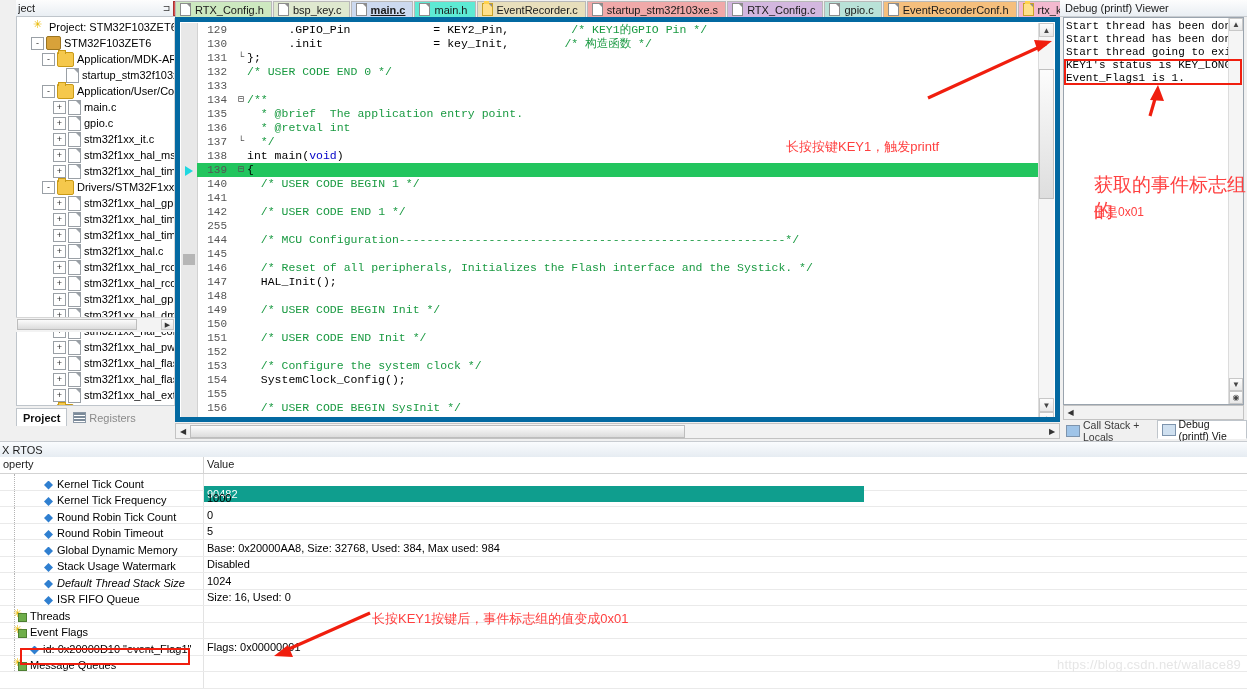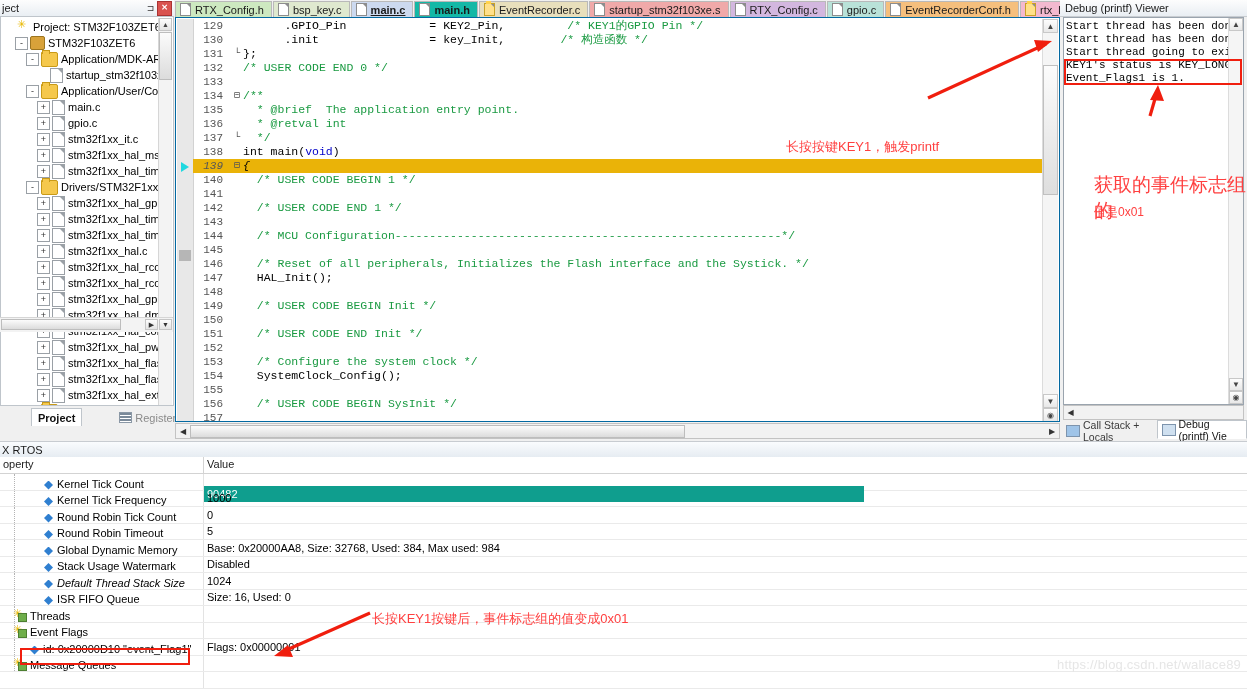--- a/index.html
+++ b/index.html
@@ -6,21 +6,21 @@
   body{
     width:1247px;height:690px;overflow:hidden;
     background:#f0f0f0;
     font-family:"Liberation Sans",sans-serif;
     font-size:11px;color:#000;
     position:relative;
   }
   .abs{position:absolute;}
 
   
-  #project-panel{left:0;top:0;width:174px;height:332px;background:#f0f0f0;}
+  #project-panel{left:16px;top:0;width:174px;height:332px;background:#f0f0f0;}
   .panel-caption{
     height:16px;background:linear-gradient(#fdfdfd,#e9eef3);
     border-bottom:1px solid #c8ccd1;
     display:flex;align-items:center;padding:0 2px;
     font-size:11px;color:#1a1a1a;
   }
   .panel-caption .cap-title{flex:1;overflow:hidden;white-space:nowrap;}
   .cap-btn{width:13px;height:13px;display:flex;align-items:center;justify-content:center;
            font-size:9px;line-height:1;color:#333;}
   .cap-btn.close{background:#d9534f;color:#fff;border:1px solid #a33;font-weight:bold;font-size:8px;}
@@ -47,50 +47,50 @@
   #tree-vscroll .arr{height:13px;background:linear-gradient(#fdfdfd,#e4e4e4);border:1px solid #c5c5c5;box-sizing:border-box;
       display:flex;align-items:center;justify-content:center;font-size:7px;color:#444;}
   #tree-vscroll .thumb{position:absolute;top:14px;left:0;width:13px;height:48px;background:linear-gradient(#fbfbfb,#dcdcdc);border:1px solid #bdbdbd;box-sizing:border-box;}
   #tree-hscroll{position:absolute;left:0;bottom:0;width:173px;height:14px;background:#f3f3f3;border-top:1px solid #d6d6d6;}
   #tree-hscroll .hthumb{position:absolute;left:1px;top:1px;width:120px;height:11px;background:linear-gradient(#fbfbfb,#dcdcdc);border:1px solid #bdbdbd;box-sizing:border-box;}
   #tree-hscroll .harr{position:absolute;top:1px;width:13px;height:11px;background:linear-gradient(#fdfdfd,#e4e4e4);border:1px solid #c5c5c5;box-sizing:border-box;
       display:flex;align-items:center;justify-content:center;font-size:7px;color:#333;}
 
   
   #project-tabs{position:absolute;left:0;top:408px;width:174px;height:18px;display:flex;align-items:flex-end;}
-  .ptab{height:17px;padding:0 6px;display:flex;align-items:center;font-size:11px;background:#f0f0f0;margin-left:31px;}
+  .ptab{height:17px;padding:0 6px;display:flex;align-items:center;font-size:11px;background:#f0f0f0;}
   .ptab.active{background:#fff;border:1px solid #bfc5cb;border-bottom:none;font-weight:bold;color:#111;}
   .ptab .regic{width:11px;height:9px;margin-right:3px;background:repeating-linear-gradient(#7b8a99 0 2px,#fff 2px 3px);border:1px solid #8b98a6;}
   .ptab.dim{color:#8a8a8a;}
 
   
   #editor{left:175px;top:0;width:885px;height:440px;background:#f0f0f0;}
   #tabbar{position:absolute;left:0;top:0;width:979px;height:17px;background:#f0f0f0;display:flex;align-items:flex-end;}
   .etab{height:16px;display:flex;align-items:center;padding:0 7px 0 4px;margin-right:1px;
         font-size:11px;color:#1a1a1a;border:1px solid #b9b9b9;border-bottom:none;
         box-sizing:border-box;white-space:nowrap;}
   .etab .ti{width:9px;height:11px;margin-right:4px;background:#fff;border:1px solid #8d8d8d;position:relative;flex:none;}
   .etab .ti:after{content:"";position:absolute;right:0;top:0;border-left:3px solid transparent;border-top:3px solid #8d8d8d;}
   .etab .ti.rec{background:#ffe08a;border-color:#c9a227;}
   .etab .ti.rec:before{content:"";position:absolute;left:1px;top:-3px;width:5px;height:3px;background:#ffd24d;}
   .etab.sel{font-weight:bold;}
   .etab.sel .lbl{text-decoration:underline;}
   #tabbar .tb-right{margin-left:auto;display:flex;align-items:center;height:16px;padding-right:2px;}
   #tabbar .tb-right div{width:14px;text-align:center;font-size:10px;color:#222;}
 
   #codearea{position:absolute;left:0;top:17px;width:885px;height:405px;
-            background:#fff;border:1px solid #0369a1;box-sizing:border-box;overflow:hidden;}
+            background:#fff;border:5px solid #0369a1;box-sizing:border-box;overflow:hidden;}
   #gutter-mark{position:absolute;left:1px;top:1px;width:16px;height:403px;background:#e8e8e8;border-right:1px solid #d2d2d2;}
   #codelines{position:absolute;left:17px;top:1px;right:17px;bottom:0;font-family:"Liberation Mono","DejaVu Sans Mono",monospace;font-size:11.5px;}
   .cl{height:14px;line-height:14px;white-space:pre;display:flex;}
   .cl .ln{width:30px;text-align:right;color:#555;flex:none;padding-right:8px;
           font-family:"Liberation Mono",monospace;font-size:11px;}
   .cl .fold{width:12px;flex:none;color:#555;font-size:10px;text-align:center;}
   .cl .txt{flex:1;}
-  .cl.cur{background:#eab308;font-style:italic;}
+  .cl.cur{background:#22c55e;}
   .cmt{color:#1a9a42;}
   .kw{color:#0000c8;}
   .plain{color:#000;}
   #bp-arrow{position:absolute;left:2px;top:142px;width:12px;height:12px;}
   #bp-arrow:before{content:"";position:absolute;left:2px;top:1px;border-left:8px solid #1fd8e0;
       border-top:5px solid transparent;border-bottom:5px solid transparent;}
   #gmark1{position:absolute;left:2px;top:231px;width:12px;height:11px;background:#b6b6b6;}
   #code-vscroll{position:absolute;right:1px;top:1px;width:15px;height:403px;background:#f5f5f5;border-left:1px solid #dcdcdc;}
   #code-vscroll .arr{height:14px;display:flex;align-items:center;justify-content:center;font-size:8px;color:#444;
       background:linear-gradient(#fdfdfd,#e8e8e8);border:1px solid #c8c8c8;box-sizing:border-box;}
@@ -311,21 +311,21 @@
         <span class="lbl">RTX_Config.h</span>
       </div>
       <div class="etab" style="background: rgb(223, 233, 207);">
         <span class="ti"></span>
         <span class="lbl">bsp_key.c</span>
       </div>
       <div class="etab sel" style="background: rgb(204, 217, 239);">
         <span class="ti"></span>
         <span class="lbl">main.c</span>
       </div>
-      <div class="etab" style="background: #14b8a6; font-weight: bold;">
+      <div class="etab" style="background: #5eead4;">
         <span class="ti"></span>
         <span class="lbl">main.h</span>
       </div>
       <div class="etab" style="background: rgb(232, 223, 188);">
         <span class="ti rec"></span>
         <span class="lbl">EventRecorder.c</span>
       </div>
       <div class="etab" style="background: rgb(240, 169, 169);">
         <span class="ti"></span>
         <span class="lbl">startup_stm32f103xe.s</span>
@@ -365,21 +365,21 @@
         <div class="cl"><span class="ln">133</span><span class="fold"></span><span class="txt"><span class="plain"></span></span></div>
         <div class="cl"><span class="ln">134</span><span class="fold">⊟</span><span class="txt"><span class="cmt">/**</span></span></div>
         <div class="cl"><span class="ln">135</span><span class="fold"></span><span class="txt"><span class="cmt">  * @brief  The application entry point.</span></span></div>
         <div class="cl"><span class="ln">136</span><span class="fold"></span><span class="txt"><span class="cmt">  * @retval int</span></span></div>
         <div class="cl"><span class="ln">137</span><span class="fold">└</span><span class="txt"><span class="cmt">  */</span></span></div>
         <div class="cl"><span class="ln">138</span><span class="fold"></span><span class="txt"><span class="plain">int main(</span><span class="kw">void</span><span class="plain">)</span></span></div>
         <div class="cl cur"><span class="ln">139</span><span class="fold">⊟</span><span class="txt"><span class="plain">{</span></span></div>
         <div class="cl"><span class="ln">140</span><span class="fold"></span><span class="txt"><span class="plain">  </span><span class="cmt">/* USER CODE BEGIN 1 */</span></span></div>
         <div class="cl"><span class="ln">141</span><span class="fold"></span><span class="txt"><span class="plain"></span></span></div>
         <div class="cl"><span class="ln">142</span><span class="fold"></span><span class="txt"><span class="plain">  </span><span class="cmt">/* USER CODE END 1 */</span></span></div>
-        <div class="cl"><span class="ln">143</span><span class="fold"></span><span class="txt"><span class="plain"></span></span></div>
+        <div class="cl"><span class="ln">255</span><span class="fold"></span><span class="txt"><span class="plain"></span></span></div>
         <div class="cl"><span class="ln">144</span><span class="fold"></span><span class="txt"><span class="plain">  </span><span class="cmt">/* MCU Configuration--------------------------------------------------------*/</span></span></div>
         <div class="cl"><span class="ln">145</span><span class="fold"></span><span class="txt"><span class="plain"></span></span></div>
         <div class="cl"><span class="ln">146</span><span class="fold"></span><span class="txt"><span class="plain">  </span><span class="cmt">/* Reset of all peripherals, Initializes the Flash interface and the Systick. */</span></span></div>
         <div class="cl"><span class="ln">147</span><span class="fold"></span><span class="txt"><span class="plain">  HAL_Init();</span></span></div>
         <div class="cl"><span class="ln">148</span><span class="fold"></span><span class="txt"><span class="plain"></span></span></div>
         <div class="cl"><span class="ln">149</span><span class="fold"></span><span class="txt"><span class="plain">  </span><span class="cmt">/* USER CODE BEGIN Init */</span></span></div>
         <div class="cl"><span class="ln">150</span><span class="fold"></span><span class="txt"><span class="plain"></span></span></div>
         <div class="cl"><span class="ln">151</span><span class="fold"></span><span class="txt"><span class="plain">  </span><span class="cmt">/* USER CODE END Init */</span></span></div>
         <div class="cl"><span class="ln">152</span><span class="fold"></span><span class="txt"><span class="plain"></span></span></div>
         <div class="cl"><span class="ln">153</span><span class="fold"></span><span class="txt"><span class="plain">  </span><span class="cmt">/* Configure the system clock */</span></span></div>

